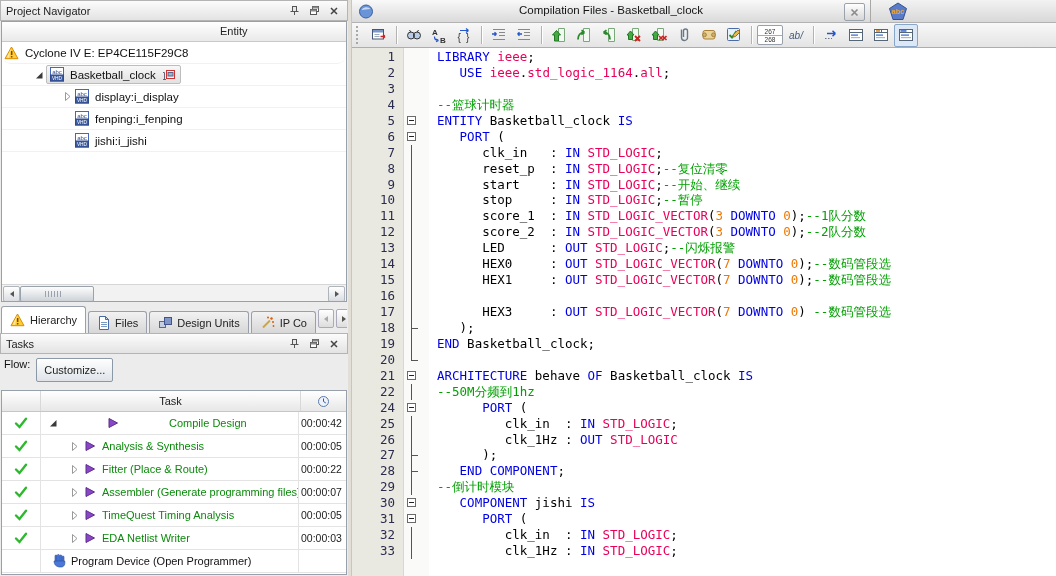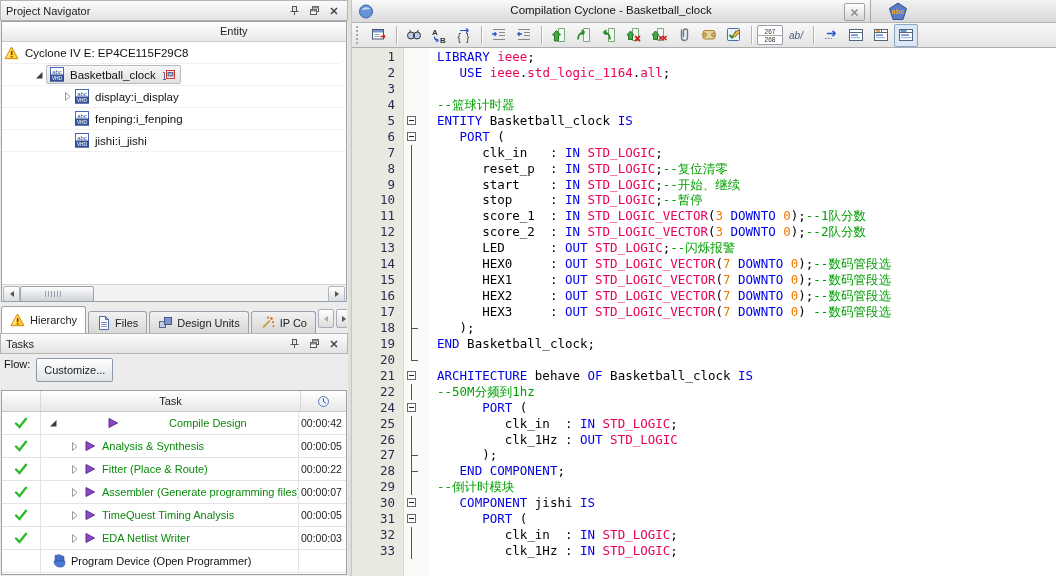--- a/index.html
+++ b/index.html
@@ -506,21 +506,21 @@
 
 <main id="editor">
   <div class="ed-titlebar">
     <div class="ed-tb-main">
       <span class="ed-icon">
           <svg width="16" height="16">
             <circle cx="8" cy="8.5" r="6.5" fill="#6a94d8" stroke="#39609e"></circle>
             <path d="M3.5 7 a5 4 0 0 1 9 -1" fill="#c9d9f2"></path>
           </svg>
         </span>
-      <span class="ed-title">Compilation Cyclone - Basketball_clock</span>
+      <span class="ed-title">Compilation Files - Basketball_clock</span>
       <span class="ed-close">
           <svg width="9" height="9">
             <path d="M1.5 1.5 L7.5 7.5 M7.5 1.5 L1.5 7.5" stroke="#8a8a8a" stroke-width="1.6"></path>
           </svg>
         </span>
     </div>
     <div class="ed-tb-ext">
       <span>
           <svg width="22" height="19">
             <path d="M11 1 L19.5 6.5 16 17.5 6 17.5 2.5 6.5 Z" fill="#5a7cc8" stroke="#33508f"></path>
@@ -781,21 +781,20 @@
           <span class="fm">
             <i class="vl"></i>
           </span>
           <span class="ct"><span class="pl">      HEX1     : </span><span class="kw">OUT</span><span class="pl"> </span><span class="tp">STD_LOGIC_VECTOR</span><span class="pl">(</span><span class="nm">7</span><span class="pl"> </span><span class="kw">DOWNTO</span><span class="pl"> </span><span class="nm">0</span><span class="pl">);</span><span class="cm">--数码管段选</span></span>
         </div>
         <div class="cl">
           <span class="g">16</span>
           <span class="fm">
             <i class="vl"></i>
           </span>
-          <span class="ct"><span class="pl">      HEX2     : </span><span class="kw">OUT</span><span class="pl"> </span><span class="tp">STD_LOGIC_VECTOR</span><span class="pl">(</span><span class="nm">7</span><span class="pl"> </span><span class="kw">DOWNTO</span><span class="pl"> </span><span class="nm">0</span><span class="pl">);</span><span class="cm">--数码管段选</span></span>
         </div>
         <div class="cl">
           <span class="g">17</span>
           <span class="fm">
             <i class="vl"></i>
           </span>
           <span class="ct"><span class="pl">      HEX3     : </span><span class="kw">OUT</span><span class="pl"> </span><span class="tp">STD_LOGIC_VECTOR</span><span class="pl">(</span><span class="nm">7</span><span class="pl"> </span><span class="kw">DOWNTO</span><span class="pl"> </span><span class="nm">0</span><span class="pl">) </span><span class="cm">--数码管段选</span></span>
         </div>
         <div class="cl">
           <span class="g">18</span>

